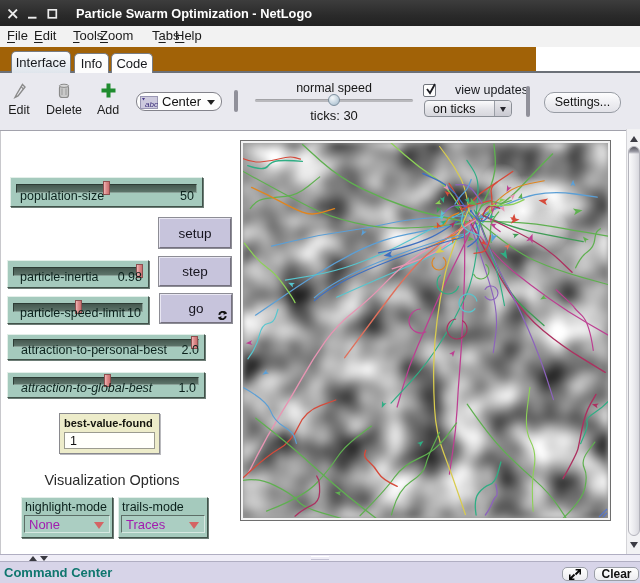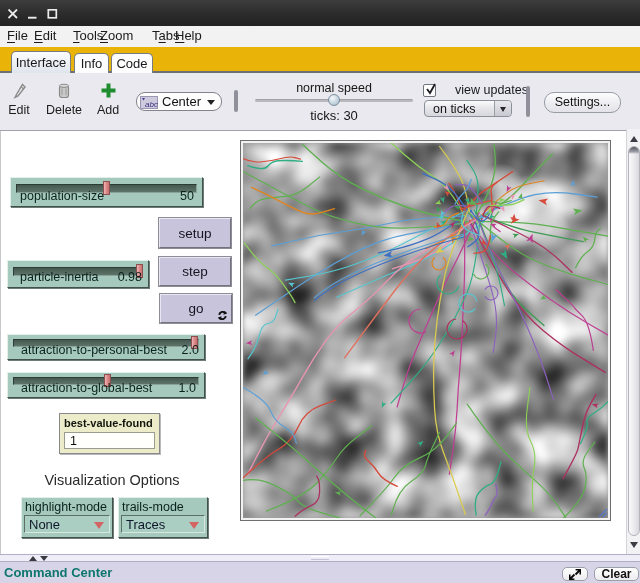--- a/index.html
+++ b/index.html
@@ -13,21 +13,21 @@
 #title-text { position:absolute; left:76px; top:0; height:26px; line-height:27px;
   color:#fff; font-weight:bold; font-size:12.8px; }
 
 
 #menubar { left:0; top:26px; width:640px; height:21px; background:#f2f2f2;
   font-size:13px; color:#1a1a1a; }
 #menubar span { position:absolute; top:2px; }
 #menubar u { text-decoration-thickness:1px; text-underline-offset:2px; }
 
 
-#tabstrip { left:0; top:47px; width:640px; height:26px; background:#eab308; }
+#tabstrip { left:0; top:47px; width:536px; height:26px; background:#a16207; }
 #tabline { position:absolute; left:0; bottom:0; width:640px; height:2px; background:#6b7077; }
 .tab { position:absolute; border:1px solid #777c84; border-bottom:none;
   border-radius:5px 5px 0 0; font-size:13px; color:#16181c; text-align:center; }
 #tab1 { left:11px; top:4px; width:60px; height:22px; line-height:21px;
   background:linear-gradient(#fbfcfd,#dfe5ec); z-index:2; }
 #tab2 { left:74px; top:6px; width:35px; height:20px; line-height:19px; background:#fdfdfd; }
 #tab3 { left:111px; top:6px; width:42px; height:20px; line-height:19px; background:#fdfdfd; }
 
 
 #toolbar { left:0; top:73px; width:640px; height:58px; background:#e9e9ef;
@@ -116,21 +116,21 @@
 
 .nl-chooser { position:absolute; top:366px; height:41px; background:#a5cabd;
   border-top:1px solid #e3efe9; border-left:1px solid #e3efe9;
   border-right:1px solid #41524a; border-bottom:1px solid #41524a;
   box-shadow:1px 1px 0 #6d7d76; }
 .nl-clabel { position:absolute; left:3px; top:2px; font-size:12.5px; color:#0b211c; }
 .nl-cbox { position:absolute; left:2px; right:2px; top:17px; height:18px;
   background:#abcec2;
   border-top:1px solid #5d6e67; border-left:1px solid #5d6e67;
   border-right:1px solid #d7e8e1; border-bottom:1px solid #d7e8e1; }
-.nl-cval { position:absolute; left:4px; top:1px; font-size:13px; color:#0f172a; }
+.nl-cval { position:absolute; left:4px; top:1px; font-size:13px; color:#a21caf; }
 .nl-ctri { position:absolute; right:5px; top:6px; width:0; height:0;
   border-left:5.5px solid transparent; border-right:5.5px solid transparent;
   border-top:7px solid #d46464; }
 
 
 #view { position:absolute; left:239px; top:9px; width:371px; height:381px;
   background:#f2f2f2; border:1px solid #6e6e6e; padding:2px; }
 #view-inner { width:365px; height:375px; position:relative; overflow:hidden; background:#999; }
 
 
@@ -169,20 +169,21 @@
 </style>
 </head>
 <body>
 
 <div class="abs" id="titlebar">
   <svg style="position:absolute; left:8px; top:9px;" width="54" height="11" viewBox="0 0 54 11">
     <path d="M0.5 0.5 L9 9 M9 0.5 L0.5 9" stroke="#ececec" stroke-width="1.8"></path>
     <path d="M20 8.7 H28.5" stroke="#ececec" stroke-width="1.9"></path>
     <rect x="40.3" y="0.8" width="8" height="8" fill="none" stroke="#ececec" stroke-width="1.7"></rect>
   </svg>
+  <div id="title-text">Particle Swarm Optimization - NetLogo</div>
 </div>
 
 <div class="abs" id="menubar">
   <span style="left:7px;"><u>F</u>ile</span>
   <span style="left:34px;"><u>E</u>dit</span>
   <span style="left:73px;"><u>T</u>ools</span>
   <span style="left:100px;"><u>Z</u>oom</span>
   <span style="left:152px;">T<u>a</u>bs</span>
   <span style="left:175px;"><u>H</u>elp</span>
 </div>
@@ -250,30 +251,36 @@
       <div class="nl-thumb" style="left:92px;"></div>
     <div class="nl-slabel">population-size</div>
       <div class="nl-svalue">50</div>
   </div>
   <div class="nl-slider" style="left:6px; top:129px; width:142px; height:28px;">
     <div class="nl-track"></div>
       <div class="nl-thumb" style="left:128px;"></div>
     <div class="nl-slabel" style="left:12px;">particle-inertia</div>
       <div class="nl-svalue" style="right:6px;">0.98</div>
   </div>
+  <div class="nl-slider" style="left:6px; top:165px; width:142px; height:28px;">
+    <div class="nl-track"></div>
+      <div class="nl-thumb" style="left:67px;"></div>
+    <div class="nl-slabel" style="left:12px;">particle-speed-limit</div>
+    <div class="nl-svalue" style="right:7px;">10</div>
+  </div>
   <div class="nl-slider sl26" style="left:6px; top:203px; width:198px; height:26px;">
     <div class="nl-track"></div>
       <div class="nl-thumb" style="left:183px;"></div>
     <div class="nl-slabel" style="left:13px;">attraction-to-personal-best</div>
       <div class="nl-svalue" style="right:5px;">2.0</div>
   </div>
   <div class="nl-slider sl26" style="left:6px; top:241px; width:198px; height:26px;">
     <div class="nl-track"></div>
       <div class="nl-thumb" style="left:96px;"></div>
-    <div class="nl-slabel" style="left:13px;">attraction-to-global-best</div>
+    <div class="nl-slabel" style="left:13px;font-style:italic;">attraction-to-global-best</div>
       <div class="nl-svalue" style="right:8px;">1.0</div>
   </div>
 
   <div class="nl-button" style="left:158px; top:87px;  width:72px; height:30px; line-height:29px;">setup</div>
   <div class="nl-button" style="left:158px; top:126px; width:72px; height:29px; line-height:28px;">step</div>
   <div class="nl-button" style="left:159px; top:163px; width:72px; height:29px; line-height:28px;">go
     <svg style="position:absolute; right:4px; top:16px;" width="9" height="9" viewBox="0 0 14 14">
       <path d="M2 6 A5 5 0 0 1 10.5 2.8" fill="none" stroke="#111" stroke-width="3"></path>
       <path d="M12 8 A5 5 0 0 1 3.5 11.2" fill="none" stroke="#111" stroke-width="3"></path>
       <path d="M10 -0.5 L14.5 3.5 L8.5 6 Z" fill="#111"></path>

